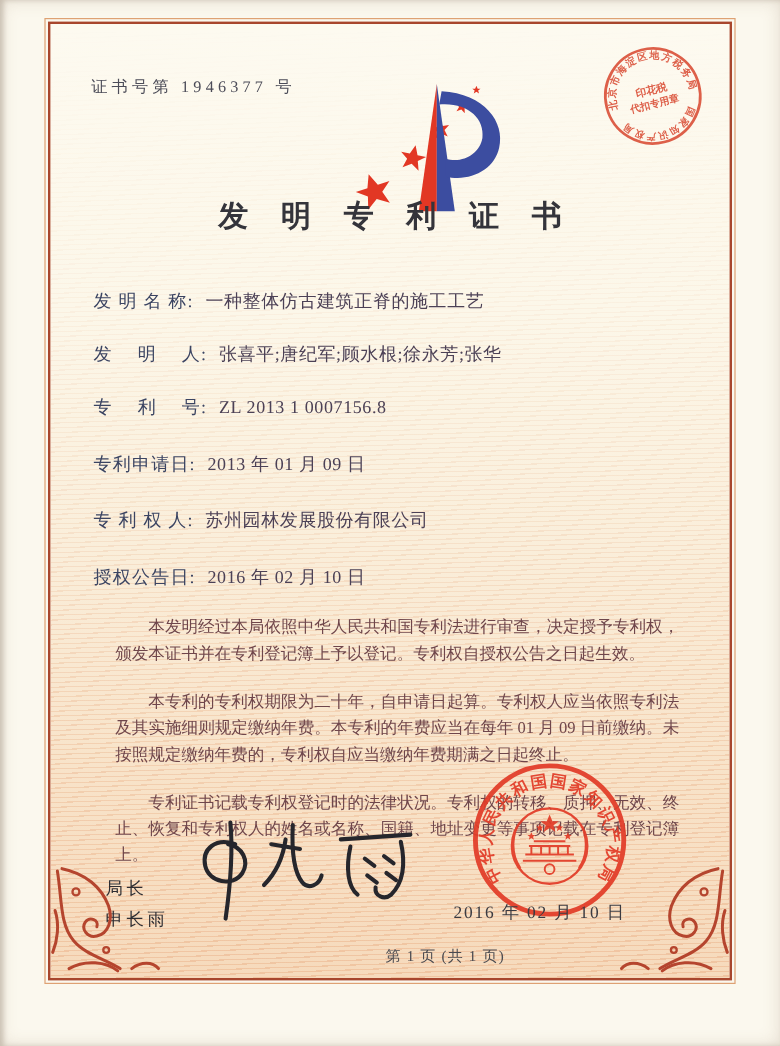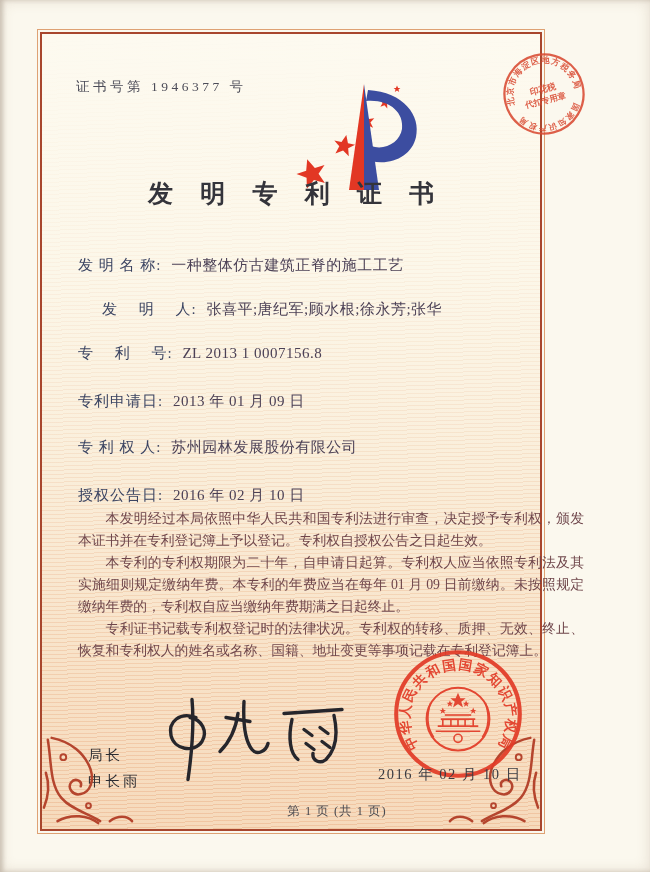--- a/index.html
+++ b/index.html
@@ -1,20 +1,20 @@
 <!DOCTYPE html>
 <html><head>
 <meta charset="utf-8">
 <style>
   html,body{margin:0;padding:0;}
   body{font-family:"Liberation Serif","DejaVu Serif",serif;}
   .page{position:relative;width:650px;height:872px;background:#fbf8ee;overflow:hidden;}
   .page-edge{position:absolute;inset:0;box-shadow:inset 0 0 14px rgba(120,90,60,.18), inset 3px 0 4px rgba(80,60,40,.22);pointer-events:none;z-index:9;}
 
-  .cert{position:absolute;left:40px;top:32px;width:502px;height:799px;box-sizing:border-box;
+  .cert{position:absolute;left:40px;top:18px;width:570px;height:799px;box-sizing:border-box;
         border:2px solid #a8462d;outline:1px solid #dea173;outline-offset:2px;
         background:linear-gradient(180deg,#fdfaf0 0%,#fcf7e9 30%,#faeeda 55%,#f8e3c9 78%,#f6dabc 100%);padding-left:28px;}
   .waves{position:absolute;inset:0;pointer-events:none;
          background:repeating-linear-gradient(178deg,rgba(225,140,90,.28) 0px,rgba(225,140,90,.28) 1px,rgba(255,255,255,0) 1px,rgba(255,255,255,0) 4px);
          -webkit-mask-image:linear-gradient(180deg,rgba(0,0,0,0) 0%,rgba(0,0,0,.15) 22%,rgba(0,0,0,.45) 50%,rgba(0,0,0,.8) 75%,#000 100%);
          mask-image:linear-gradient(180deg,rgba(0,0,0,0) 0%,rgba(0,0,0,.15) 22%,rgba(0,0,0,.45) 50%,rgba(0,0,0,.8) 75%,#000 100%);}
 
   .cert-no{position:absolute;left:34px;top:44px;font-size:13.5px;letter-spacing:3.5px;color:#4c4c58;}
 
   .logo{position:absolute;left:212px;top:46px;width:170px;height:115px;}
@@ -22,25 +22,25 @@
   .tax-stamp{position:absolute;left:450px;top:8px;width:104px;height:104px;transform:rotate(-14deg);opacity:.88;}
   .tax-stamp text, .tax-stamp textPath{fill:#d94b33;font-family:"Liberation Serif","DejaVu Serif",serif;font-weight:bold;}
 
   .title{position:absolute;left:0;top:143px;width:100%;text-align:center;margin:0;
          font-size:25px;font-weight:600;color:#34343b;letter-spacing:.42em;text-indent:.42em;}
 
   .fields{position:absolute;left:36px;top:0;width:512px;font-size:15px;}
   .field-row{position:absolute;left:0;white-space:nowrap;}
   .field-row .lbl{color:#3b4462;letter-spacing:1px;}
   .field-row .val{color:#4c4156;margin-left:6px;letter-spacing:.5px;}
-  .fr0{top:222px;text-align:right;} .fr1{top:266px;margin-left:24px;} .fr2{top:310px;} .fr3{top:358px;} .fr4{top:404px;text-align:right;} .fr5{top:452px;}
+  .fr0{top:222px;text-align:right;} .fr1{top:266px;} .fr2{top:310px;} .fr3{top:358px;} .fr4{top:404px;text-align:right;} .fr5{top:452px;}
 
   .body-text{position:absolute;left:36px;top:474px;width:506px;color:#6f464b;
              font-size:13.8px;line-height:22px;text-align:justify;}
-  .body-text p{margin:0;text-indent:2em;}
+  .body-text p{margin:18px;text-indent:2em;}
 
   .signer{position:absolute;left:46px;top:708px;color:#2e2e33;font-size:14.5px;letter-spacing:3px;line-height:26px;}
   .signature{position:absolute;left:104px;top:652px;width:210px;height:108px;}
   .signature path{stroke:#26262c;stroke-width:3.4;fill:none;stroke-linecap:round;stroke-linejoin:round;}
 
   .seal{position:absolute;left:340px;top:604px;width:152px;height:152px;z-index:2;opacity:.93;}
   .seal .ring-text textPath{fill:#e23c28;font-size:13.5px;font-weight:bold;letter-spacing:1.6px;}
   .seal-date{position:absolute;left:336px;top:731px;z-index:3;font-size:14.5px;color:#3b3b42;letter-spacing:1.5px;}
 
   .footer{position:absolute;left:0;top:769px;width:100%;text-align:center;font-size:12.5px;color:#4a4a50;letter-spacing:1px;margin-left:46px;}

